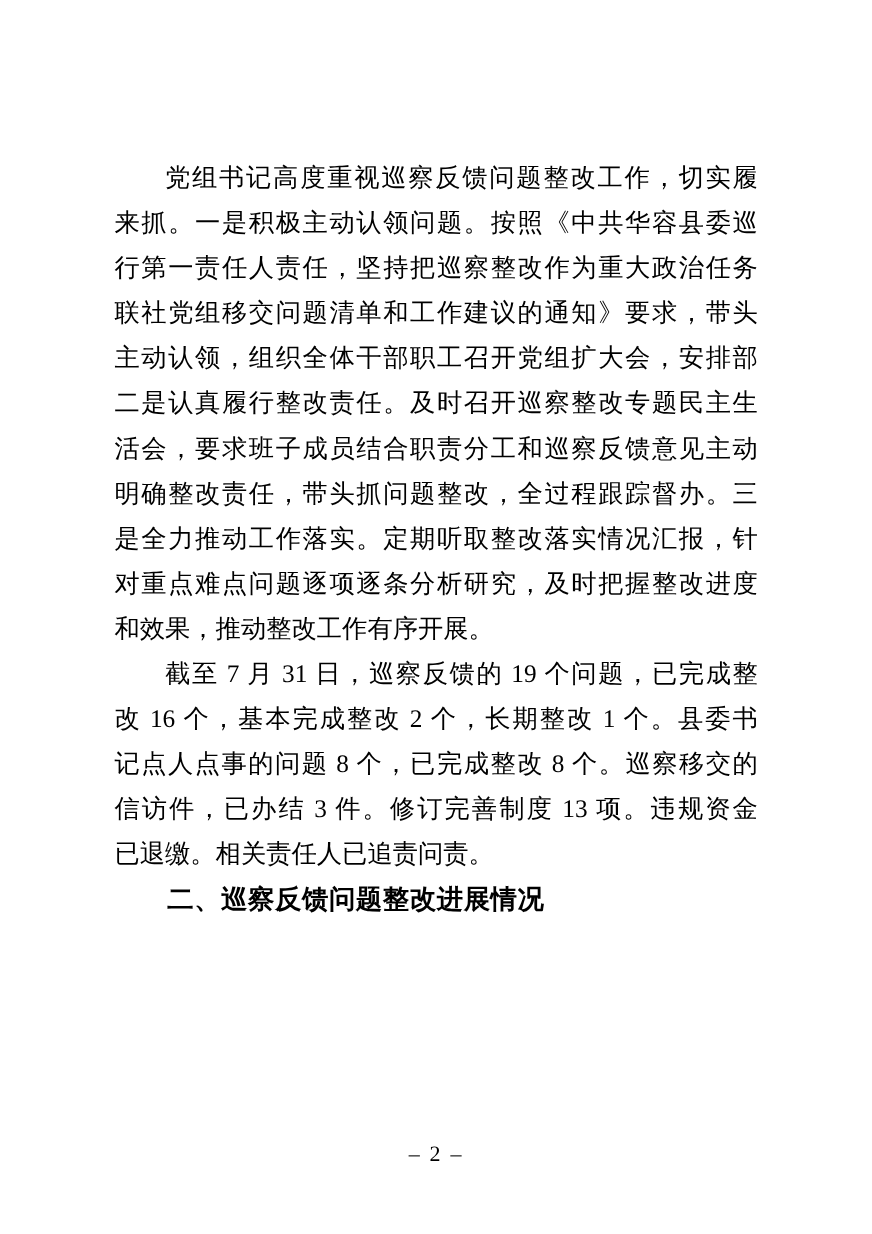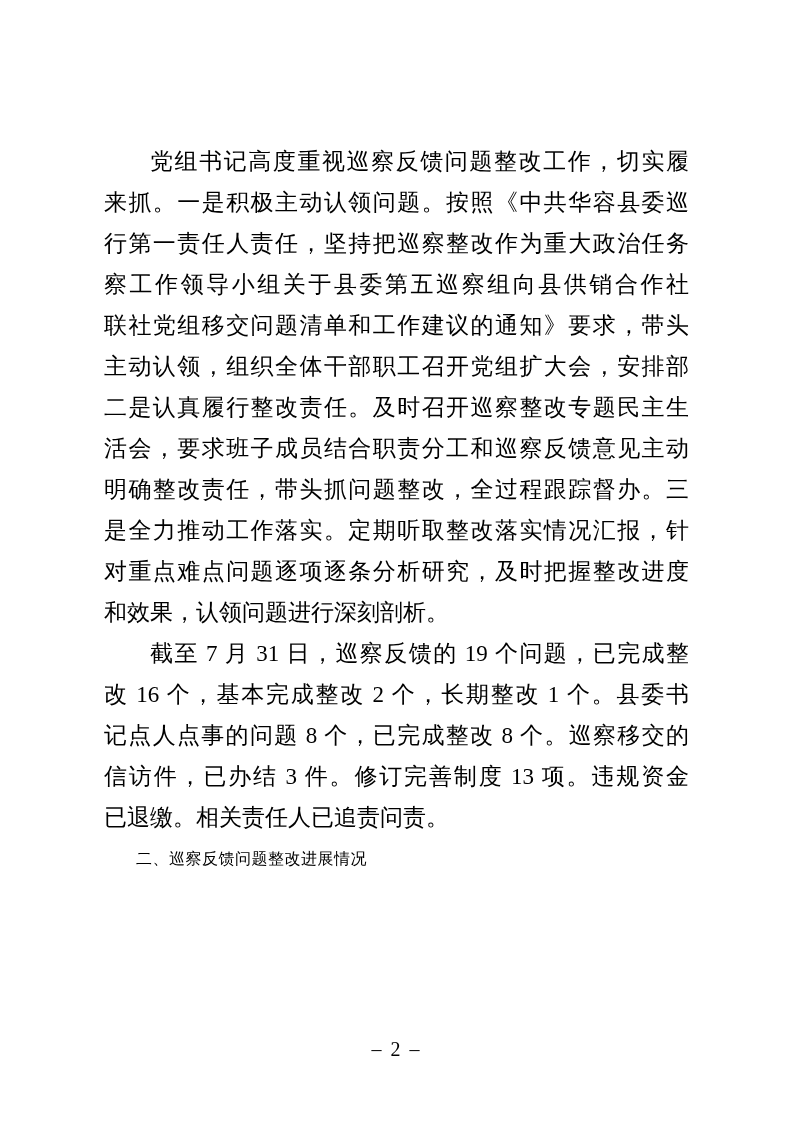--- a/index.html
+++ b/index.html
@@ -38,22 +38,22 @@
   }
   .para.body .line.first {
     text-indent: 2em;
   }
   .para.body .line.last {
     text-align: left;
     text-align-last: left;
   }
   .para.heading {
     font-family: "Liberation Sans", "DejaVu Sans", sans-serif;
-    font-weight: normal;
-    font-size: 16px;
+    font-weight: bold;
+    font-size: 24px;
     letter-spacing: 0.5px;
   }
   .para.heading .line {
     text-align: left;
     text-align-last: left;
     text-indent: 2em;
   }
   .page-number {
     position: absolute;
     left: 0;
@@ -68,29 +68,28 @@
 </style>
 </head>
 <body>
 
 <div class="page">
   <div class="content">
       <div class="para body">
         <div class="line first">党组书记高度重视巡察反馈问题整改工作，切实履</div>
         <div class="line">来抓。一是积极主动认领问题。按照《中共华容县委巡</div>
         <div class="line">行第一责任人责任，坚持把巡察整改作为重大政治任务</div>
-        <div class="line">察工作领导小组关于县委第五巡察组向县供销合作社</div>
         <div class="line">联社党组移交问题清单和工作建议的通知》要求，带头</div>
         <div class="line">主动认领，组织全体干部职工召开党组扩大会，安排部</div>
         <div class="line">二是认真履行整改责任。及时召开巡察整改专题民主生</div>
         <div class="line">活会，要求班子成员结合职责分工和巡察反馈意见主动</div>
         <div class="line">明确整改责任，带头抓问题整改，全过程跟踪督办。三</div>
         <div class="line">是全力推动工作落实。定期听取整改落实情况汇报，针</div>
         <div class="line">对重点难点问题逐项逐条分析研究，及时把握整改进度</div>
-        <div class="line last">和效果，认领问题进行深刻剖析。</div>
+        <div class="line last">和效果，推动整改工作有序开展。</div>
       </div>
       <div class="para body">
         <div class="line first">截至 7 月 31 日，巡察反馈的 19 个问题，已完成整</div>
         <div class="line">改 16 个，基本完成整改 2 个，长期整改 1 个。县委书</div>
         <div class="line">记点人点事的问题 8 个，已完成整改 8 个。巡察移交的</div>
         <div class="line">信访件，已办结 3 件。修订完善制度 13 项。违规资金</div>
         <div class="line last">已退缴。相关责任人已追责问责。</div>
       </div>
       <div class="para heading">
         <div class="line first last">二、巡察反馈问题整改进展情况</div>

